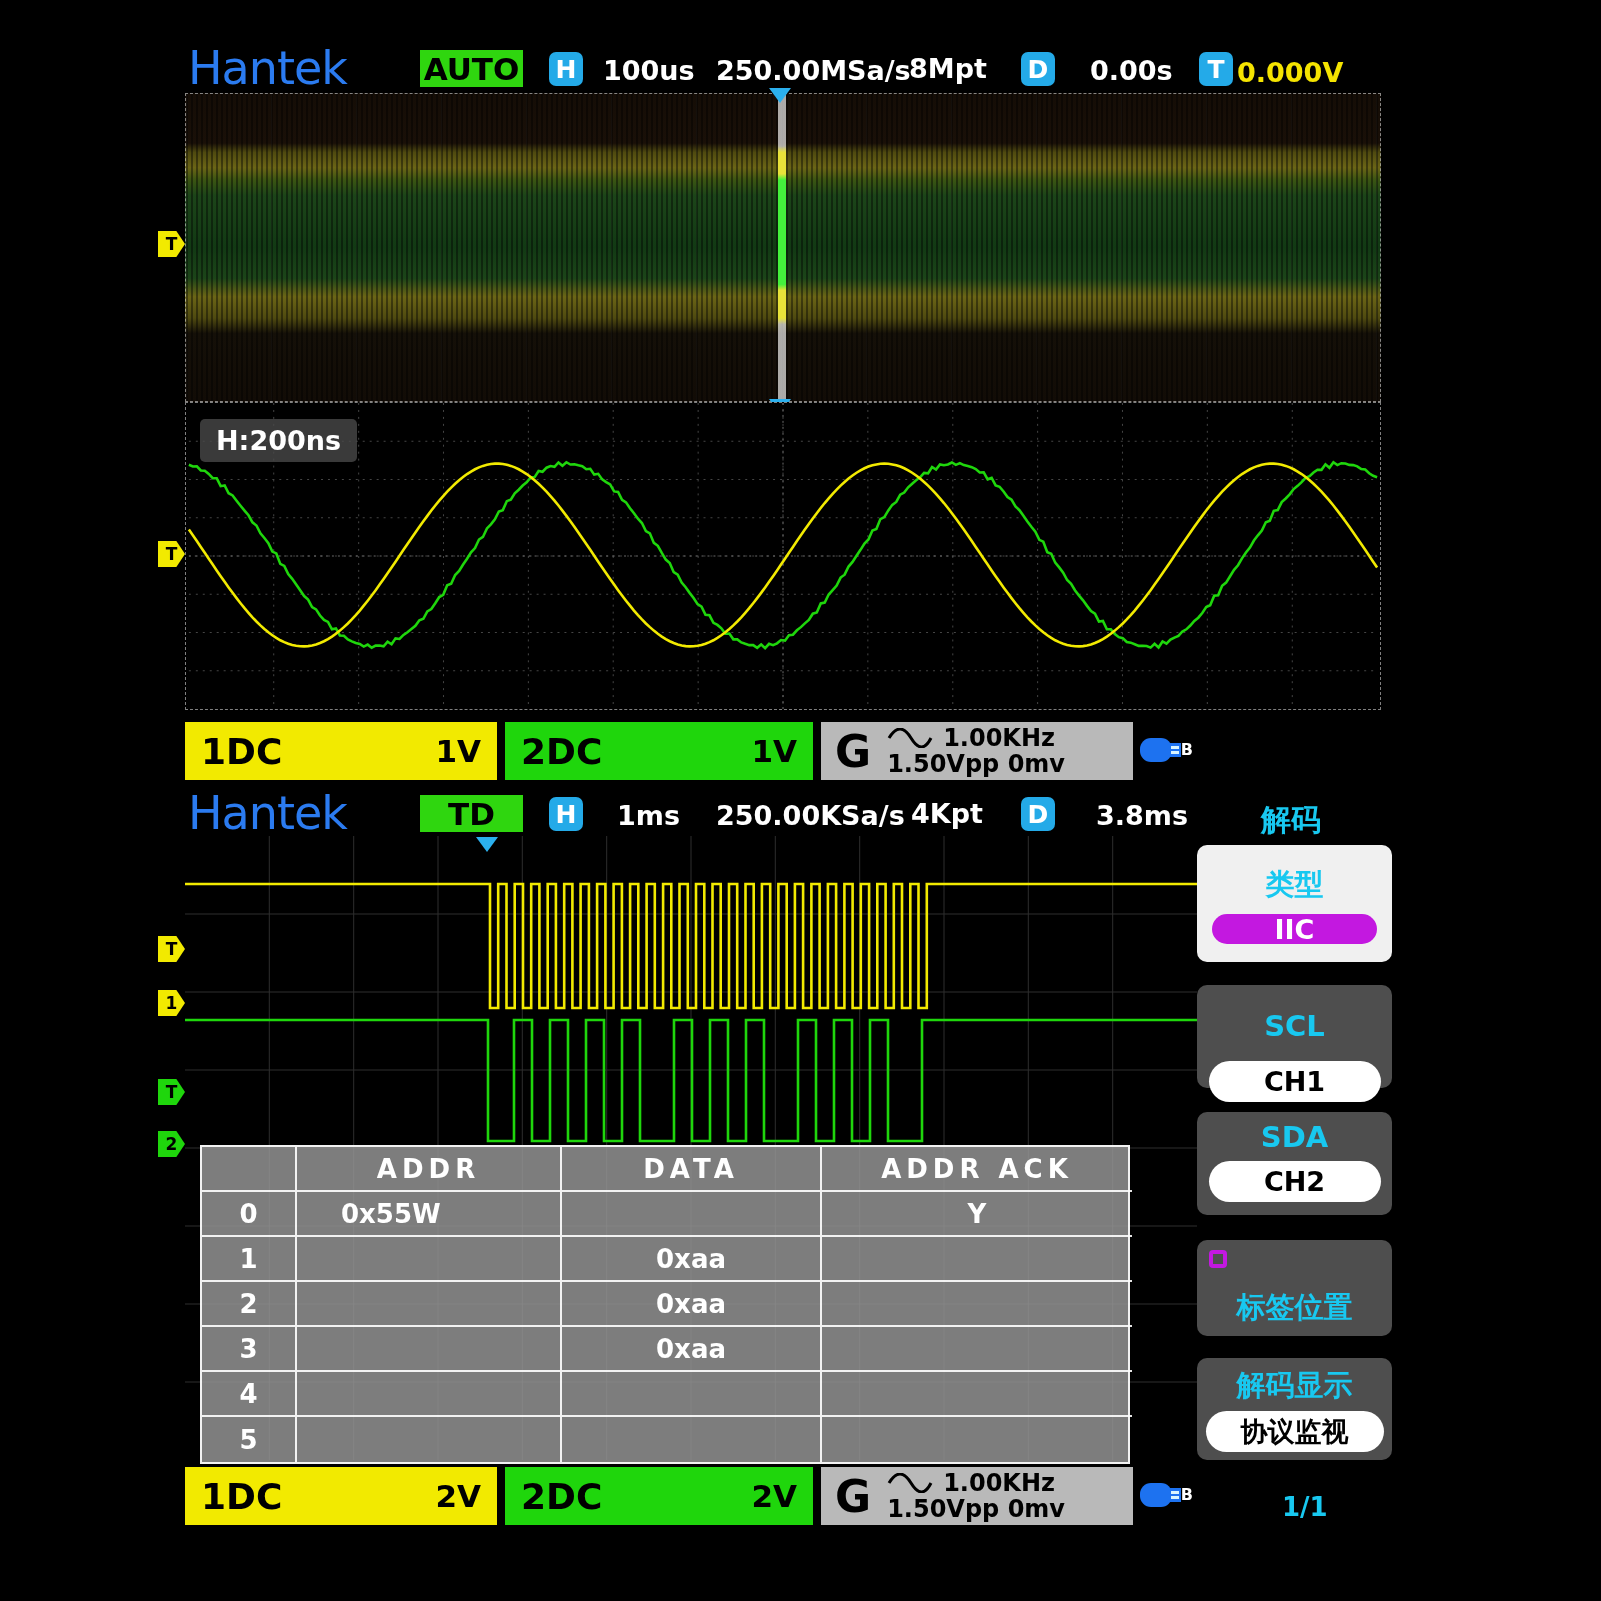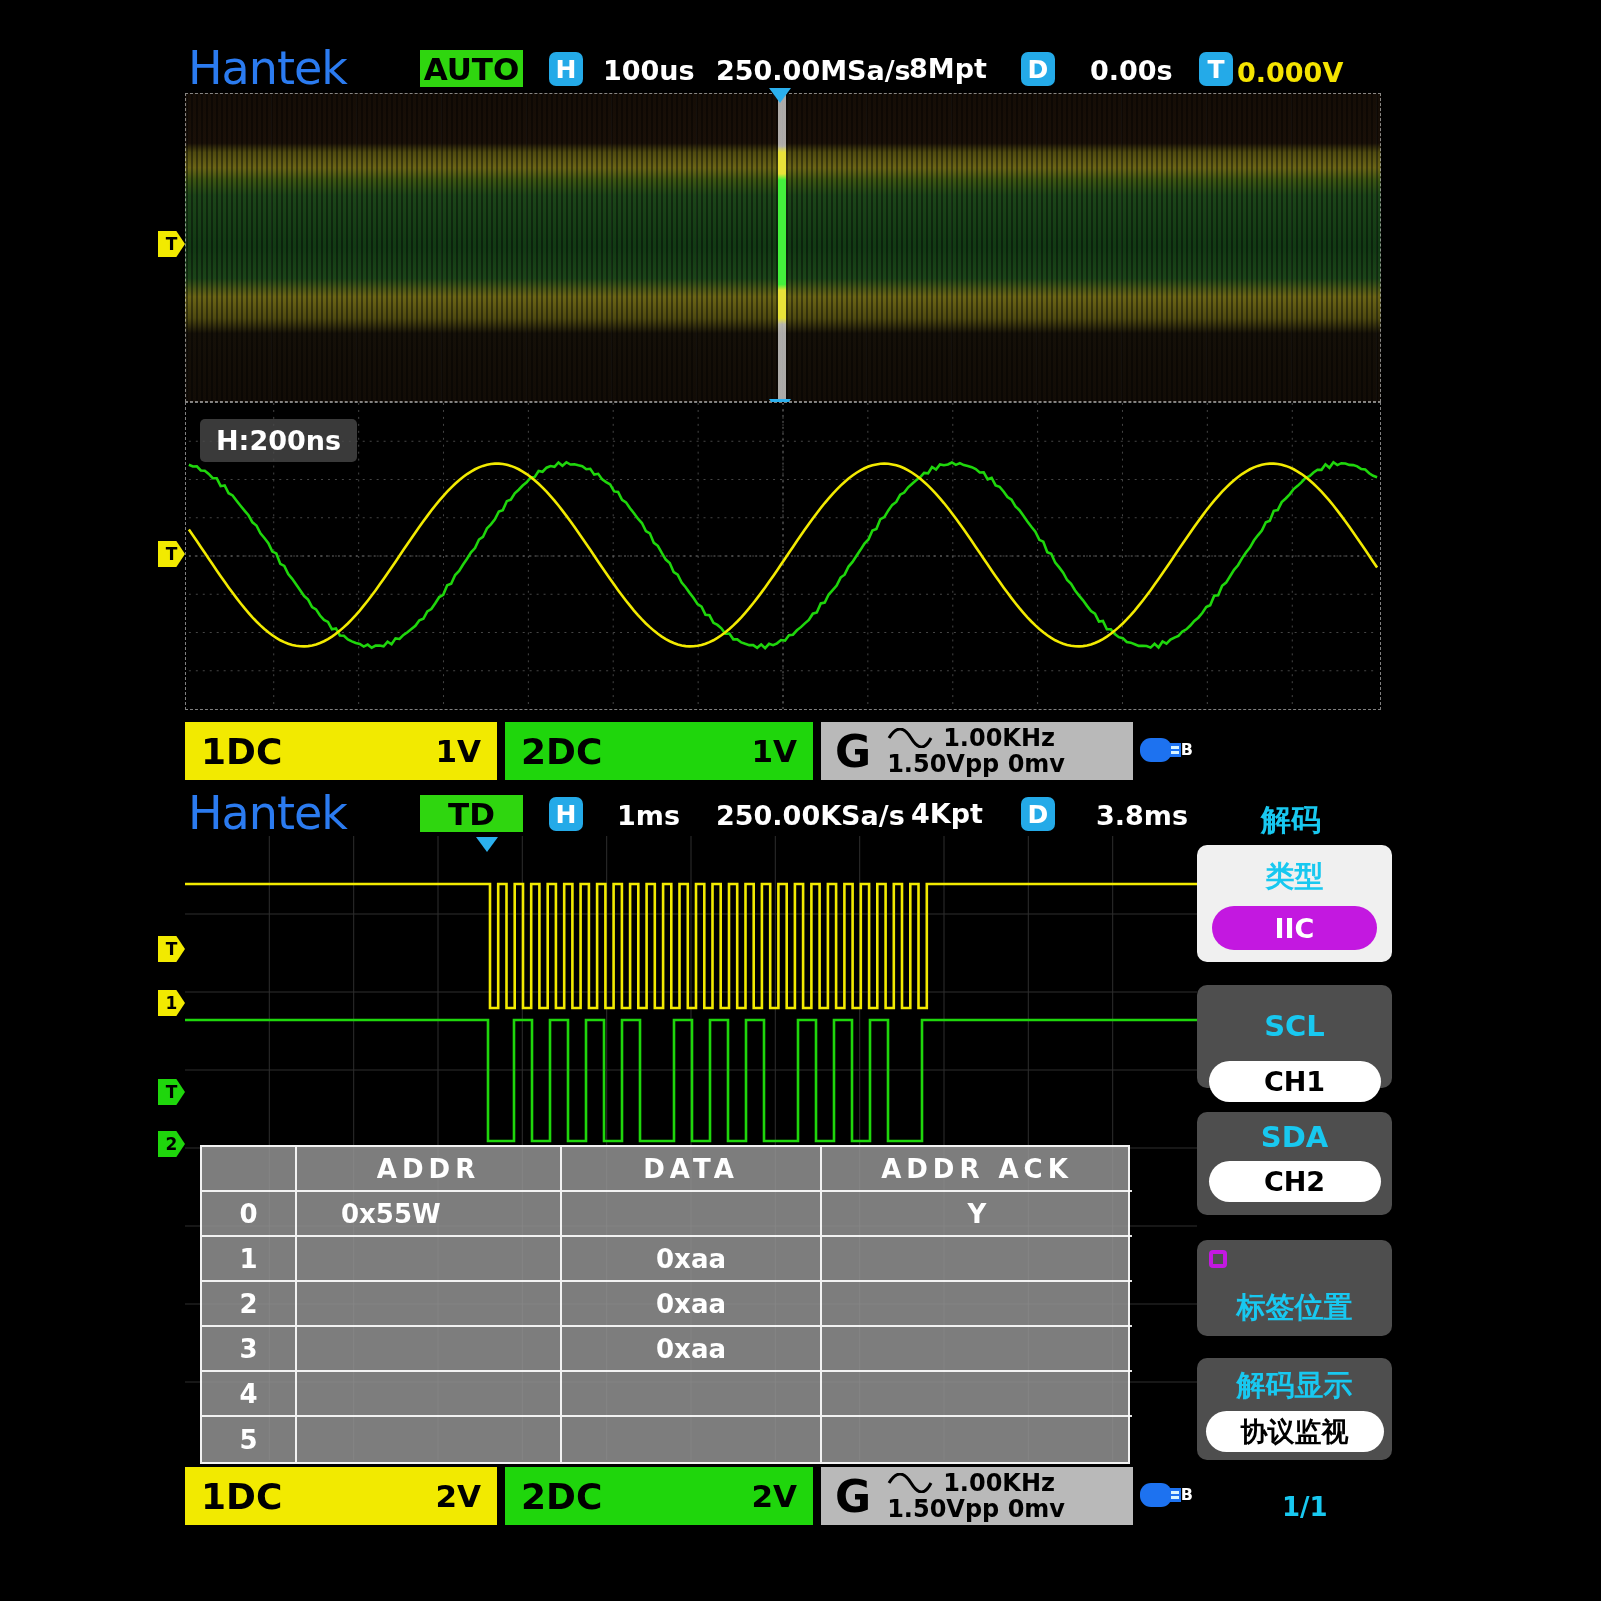--- a/index.html
+++ b/index.html
@@ -77,21 +77,21 @@
   .cell.last{border-right:none}
   .cell.hc{letter-spacing:5px}
   .cell.al{justify-content:flex-start;padding-left:44px}
   .decode-table > .cell:nth-last-child(-n+4){border-bottom:none}
 
   
   .panel{left:1197px;width:195px;border-radius:10px;background:#4e4e4e;z-index:4}
   .panel.light{background:#f0f0f0}
   .ptitle{color:#18c8f0;font-weight:700;font-size:29px;text-align:center}
   .pill{border-radius:22px;font-weight:700;font-size:27px;display:flex;align-items:center;justify-content:center;margin:0 auto}
-  .pill.magenta{background:#c318e0;color:#fff;width:165px;height:44px}
+  .pill.magenta{background:#c318e0;color:#fff;width:165px;height:30px}
   .pill.white{background:#fff;color:#000;width:172px;height:41px}
   .tag-icon{position:absolute;left:12px;top:10px;width:18px;height:18px;border:4px solid #c318e0;border-radius:4px}
 
   svg{display:block}
 </style>
 </head>
 <body>
 
 <div id="stage">
 
@@ -249,21 +249,21 @@
     <div class="cell"></div>
     <div class="cell last"></div>
 
     <div class="cell">5</div>
     <div class="cell al"></div>
     <div class="cell"></div>
     <div class="cell last"></div>
   </div>
 
   <div class="abs panel light" style="top:845px;height:117px">
-    <div class="ptitle" style="padding-top:12px">类型</div>
+    <div class="ptitle" style="padding-top:20px">类型</div>
     <div class="pill magenta" style="margin-top:9px">IIC</div>
   </div>
   <div class="abs panel" style="top:985px;height:103px">
     <div class="ptitle" style="padding-top:24px">SCL</div>
     <div class="pill white" style="margin-top:18px">CH1</div>
   </div>
   <div class="abs panel" style="top:1112px;height:103px">
     <div class="ptitle" style="padding-top:8px">SDA</div>
     <div class="pill white" style="margin-top:7px">CH2</div>
   </div>

